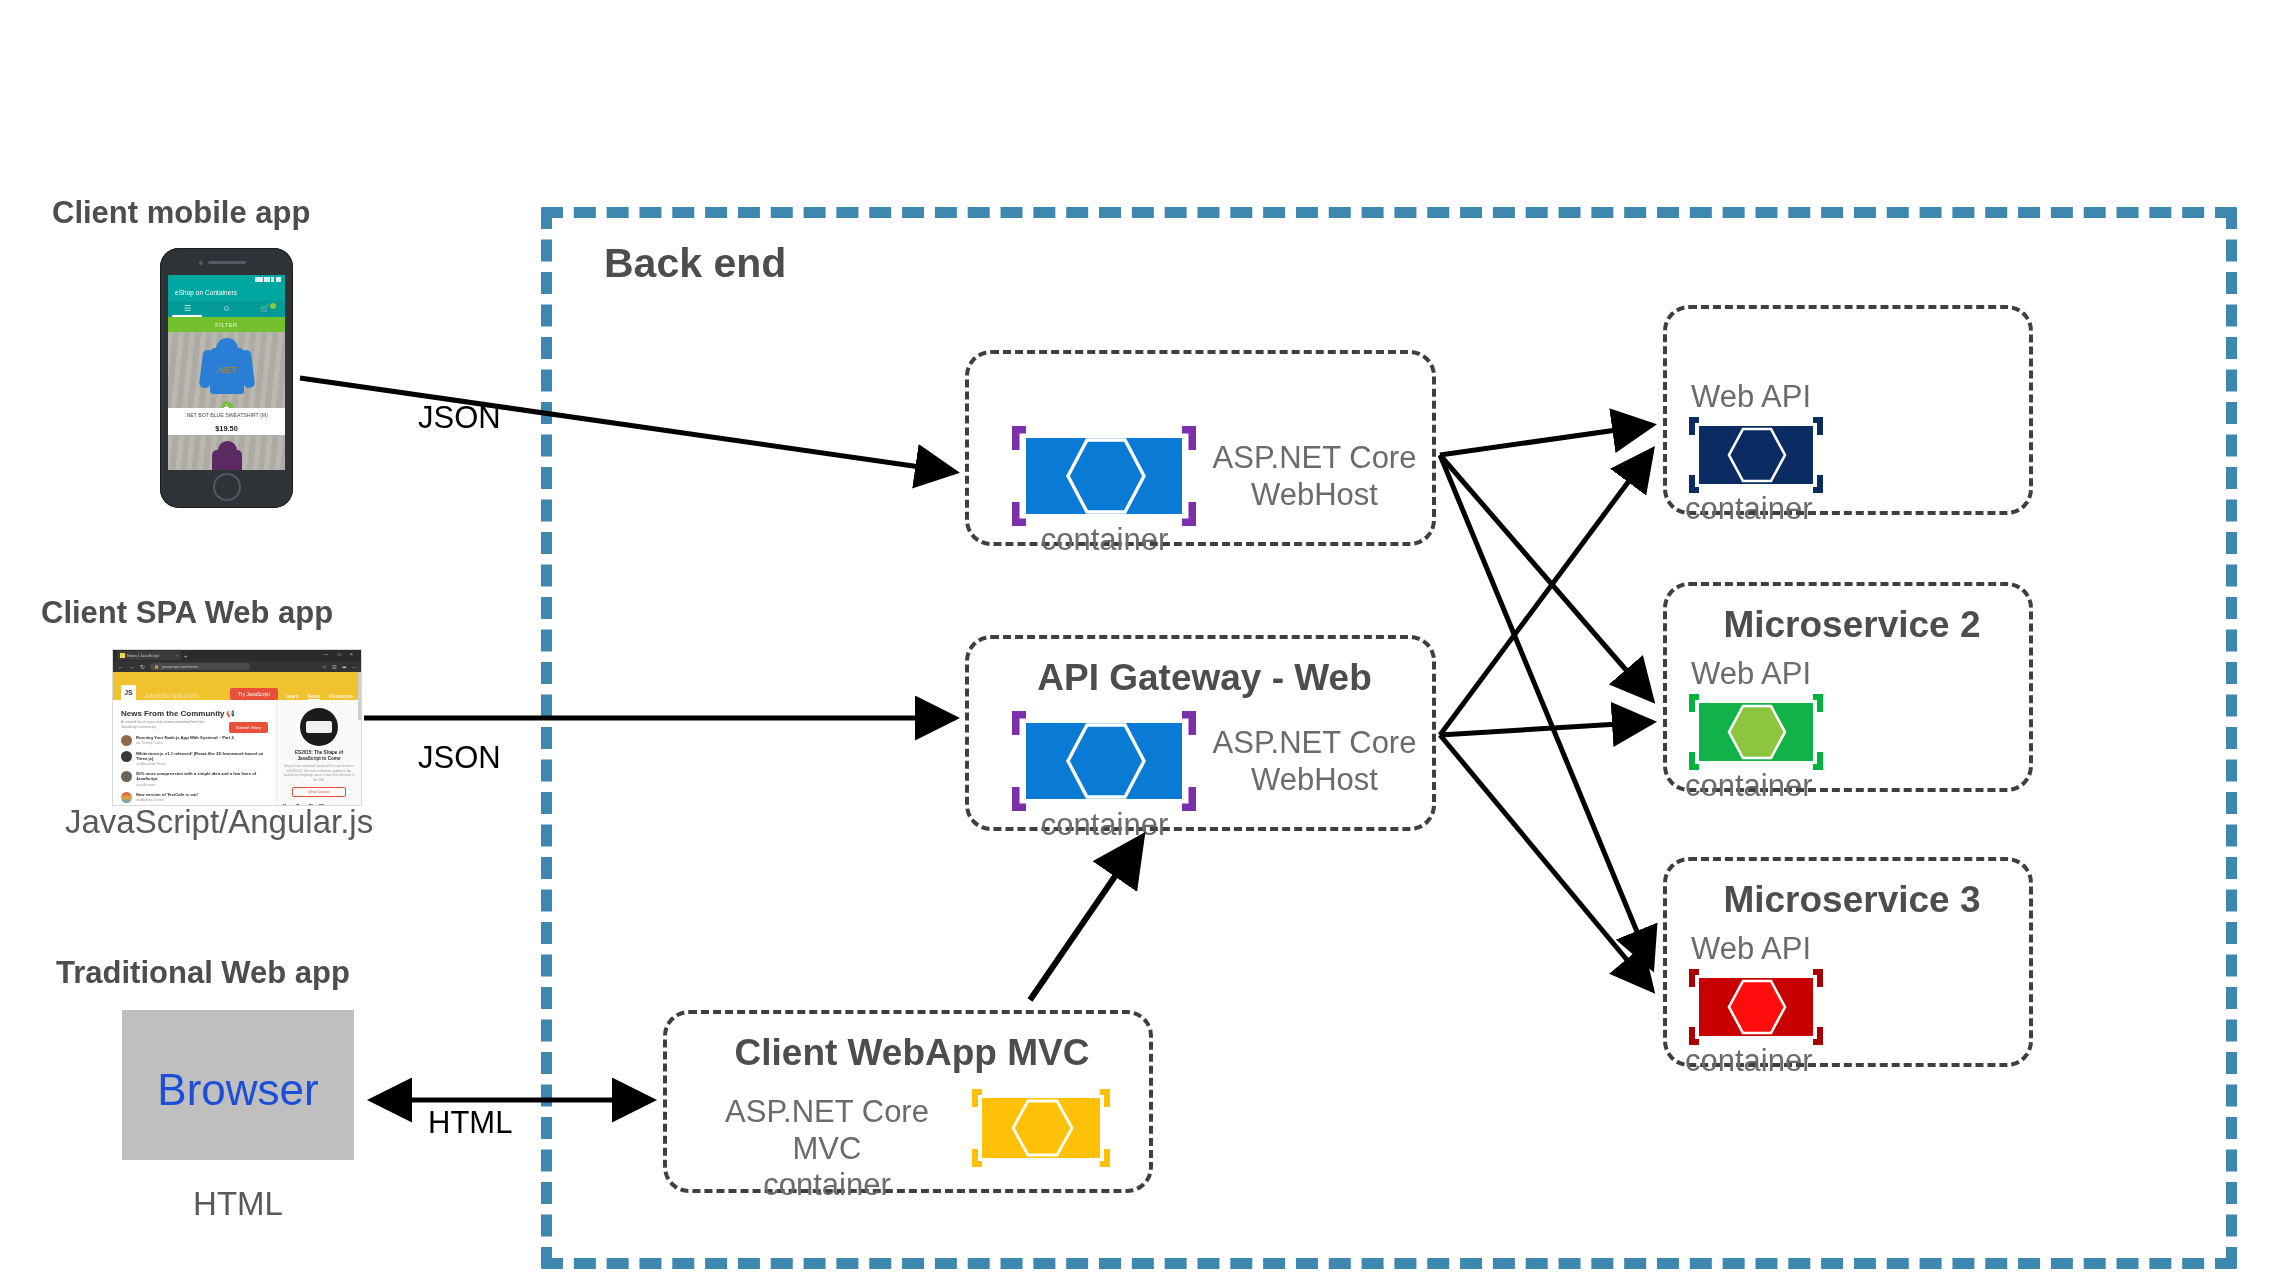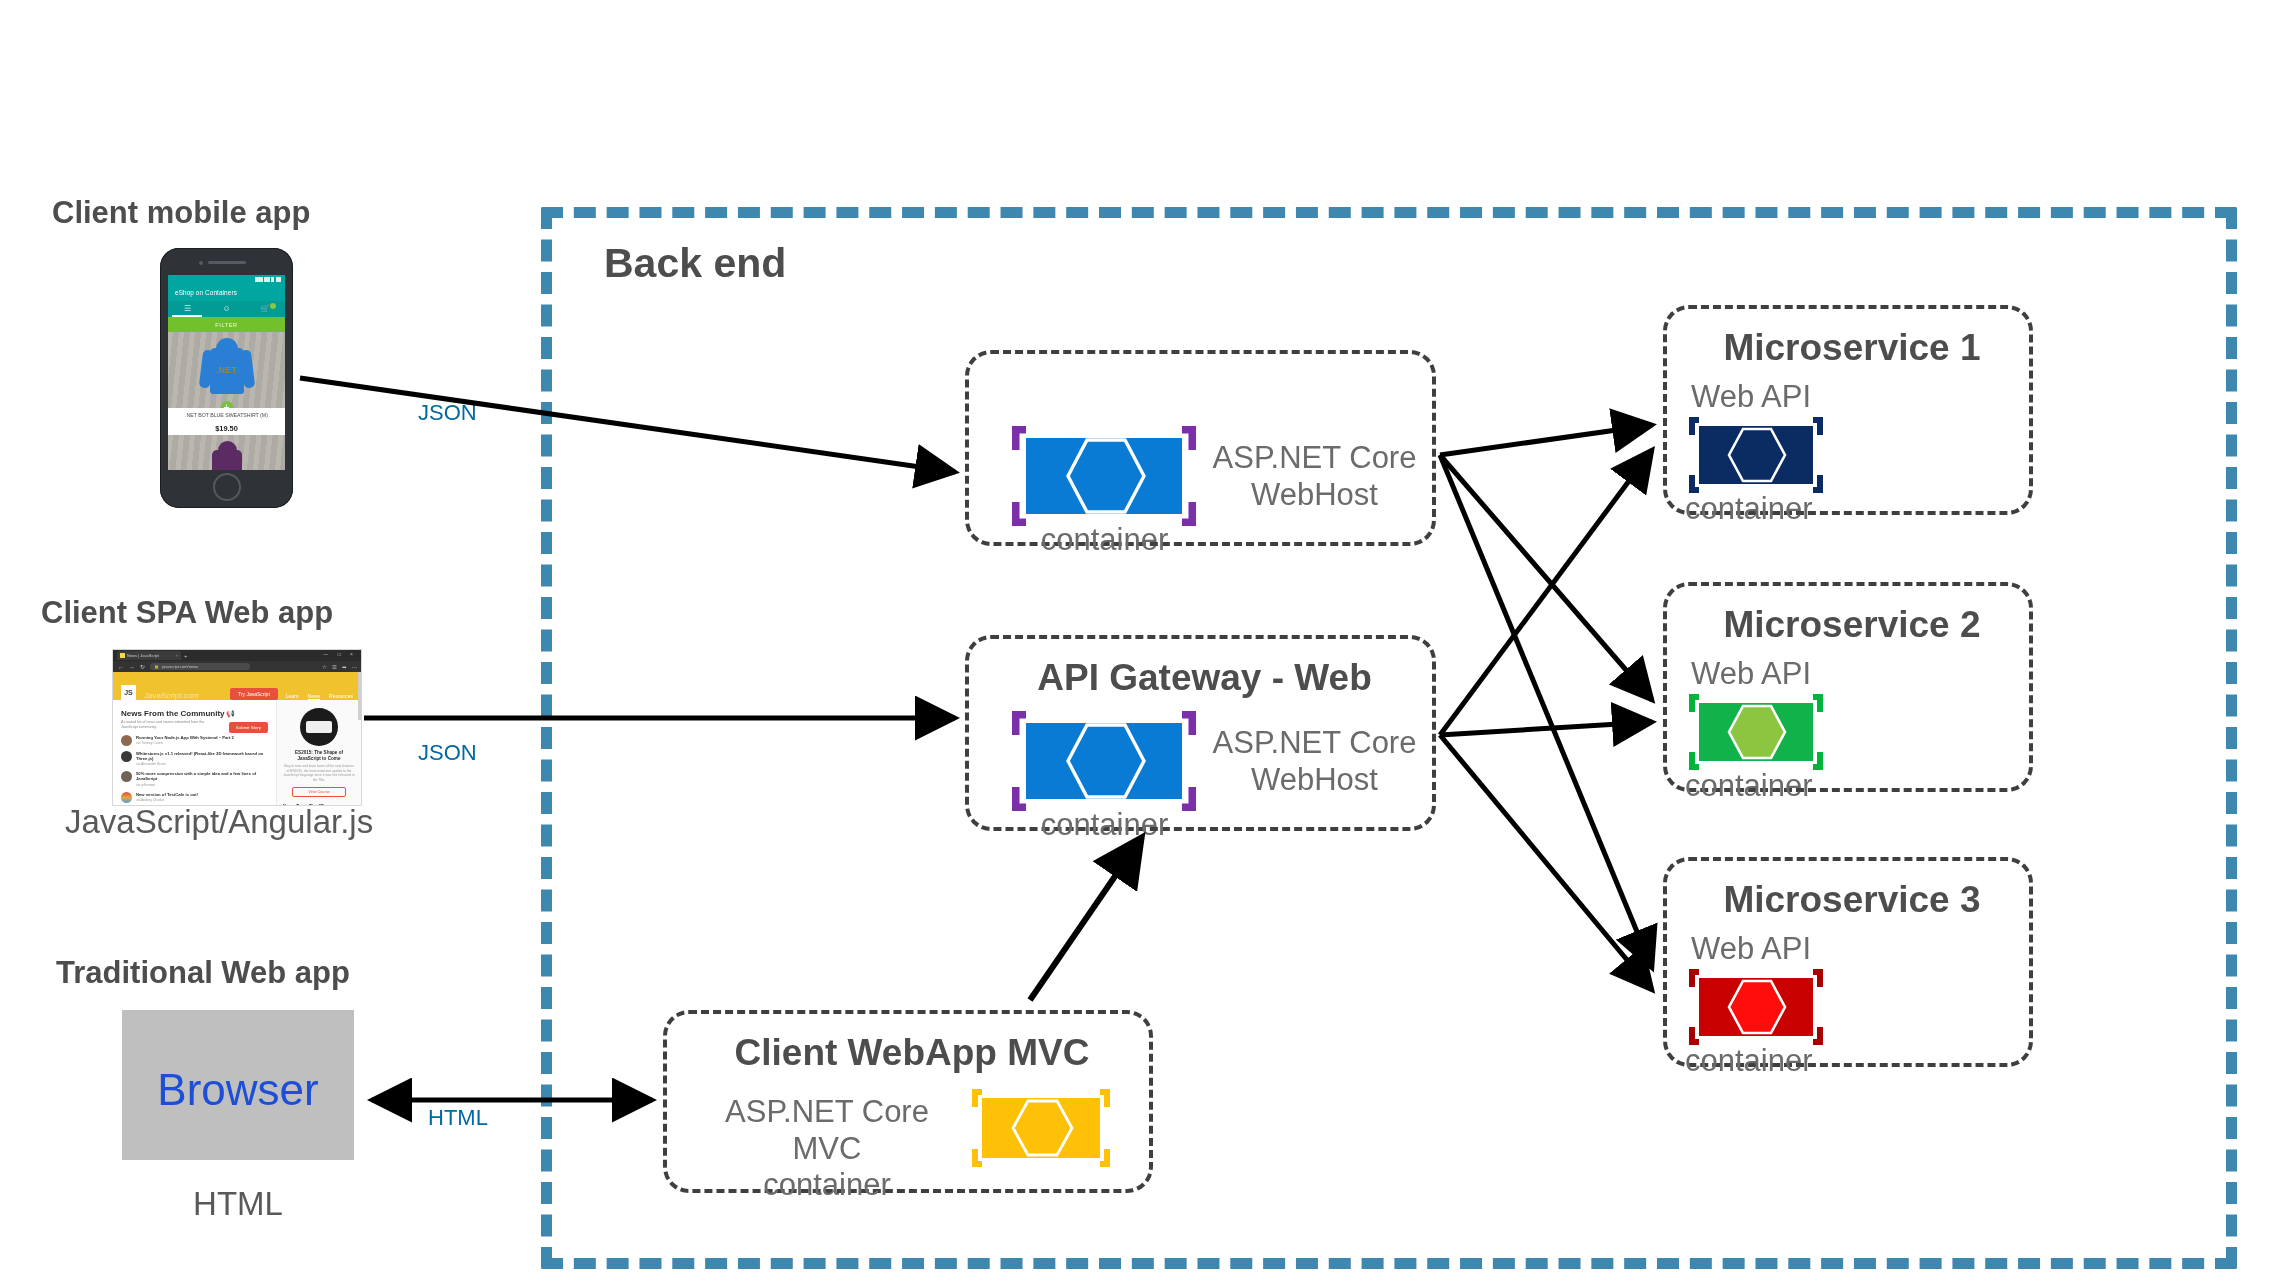--- a/index.html
+++ b/index.html
@@ -14,21 +14,21 @@
   #title .bold{font-weight:700;}
 
   
   #backend-boundary{left:541px;top:207px;width:1696px;height:1062px;
       border:11px dashed #3E88B0;box-sizing:border-box;border-radius:2px;}
   #backend-label{left:604px;top:240px;font-size:41px;font-weight:700;color:#4d4d4d;}
 
   
   .client-heading{font-size:31px;font-weight:700;color:#4d4d4d;white-space:nowrap;}
   .sub-caption{font-size:33px;color:#595959;white-space:nowrap;font-weight:400;}
-  .edge-label{font-size:22px;color:#0369a1;white-space:nowrap;font-weight:400;}
+  .edge-label{font-size:31px;color:#000000;white-space:nowrap;font-weight:400;}
 
   
   .comp-box{border:4px dashed #3f3f3f;border-radius:26px;box-sizing:border-box;background:#fff;}
   .comp-title{position:absolute;font-size:37px;font-weight:700;color:#4d4d4d;white-space:nowrap;}
   .comp-sub{position:absolute;font-size:31px;color:#6b6b6b;white-space:nowrap;font-weight:400;text-align:center;line-height:1.18;}
 
   
   .cont-glyph{position:absolute;}
   .cont-glyph svg{display:block;}
 
@@ -324,21 +324,20 @@
         <polygon points="56,12 85,12 100,39 85,66 56,66 41,39" fill="none" stroke="#ffffff" stroke-width="2.8"></polygon>
         <path d="M10 2 L2 2 L2 18" fill="none" stroke="#FFC107" stroke-width="8"></path>
         <path d="M128 2 L136 2 L136 18" fill="none" stroke="#FFC107" stroke-width="8"></path>
         <path d="M10 76 L2 76 L2 60" fill="none" stroke="#FFC107" stroke-width="8"></path>
         <path d="M128 76 L136 76 L136 60" fill="none" stroke="#FFC107" stroke-width="8"></path>
       </svg>
     </div>
   </div>
 
   <div class="abs comp-box" style="left:1663px;top:305px;width:370px;height:210px;">
-    <div class="comp-title" style="left:0;top:18px;width:370px;text-align:center;">Microservice 1</div>
     <div class="comp-sub" style="left:24px;top:70px;text-align:left;">Web API</div>
     <div class="cont-glyph" style="left:22px;top:108px;">
       <svg width="134" height="76" viewBox="0 0 134 76">
         <rect x="10" y="9" width="114" height="58" fill="#0A2C63"></rect>
         <polygon points="54,12 82,12 96,38 82,64 54,64 40,38" fill="none" stroke="#ffffff" stroke-width="2.6"></polygon>
         <path d="M10 2 L2 2 L2 18" fill="none" stroke="#0A2C63" stroke-width="8"></path>
         <path d="M124 2 L132 2 L132 18" fill="none" stroke="#0A2C63" stroke-width="8"></path>
         <path d="M10 74 L2 74 L2 58" fill="none" stroke="#0A2C63" stroke-width="8"></path>
         <path d="M124 74 L132 74 L132 58" fill="none" stroke="#0A2C63" stroke-width="8"></path>
       </svg>

